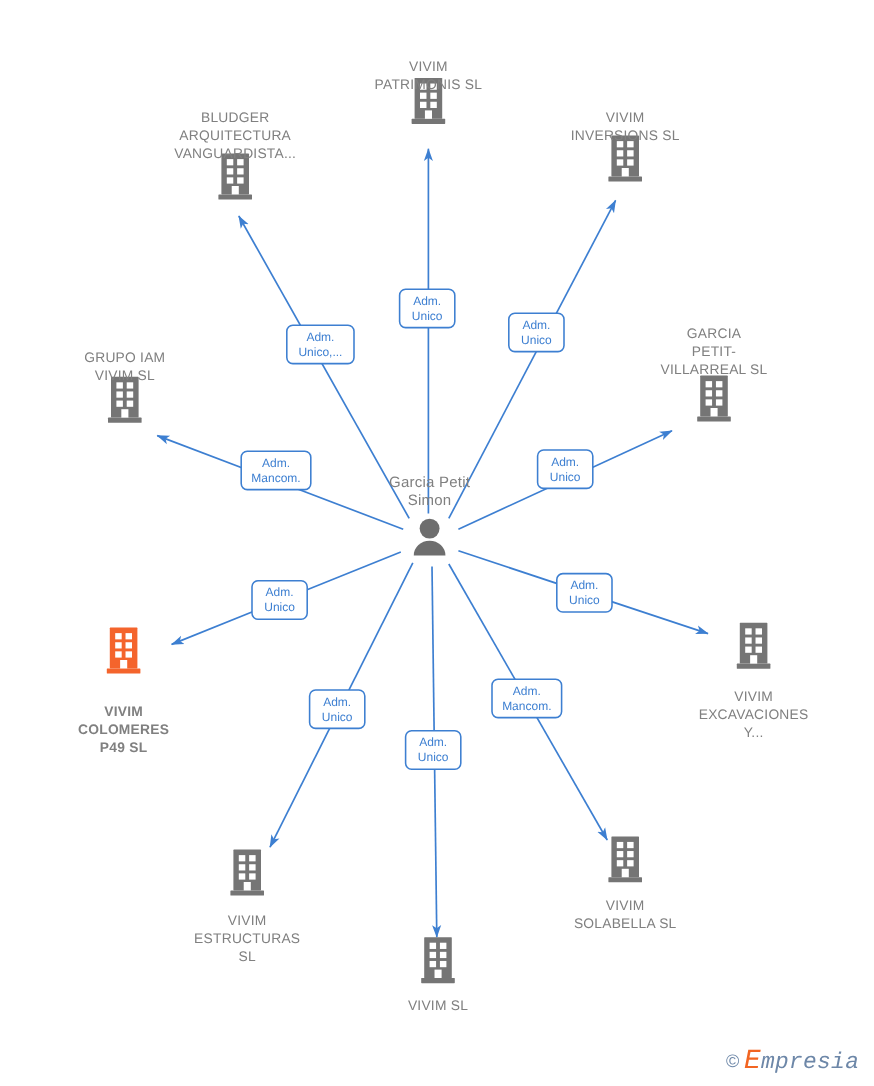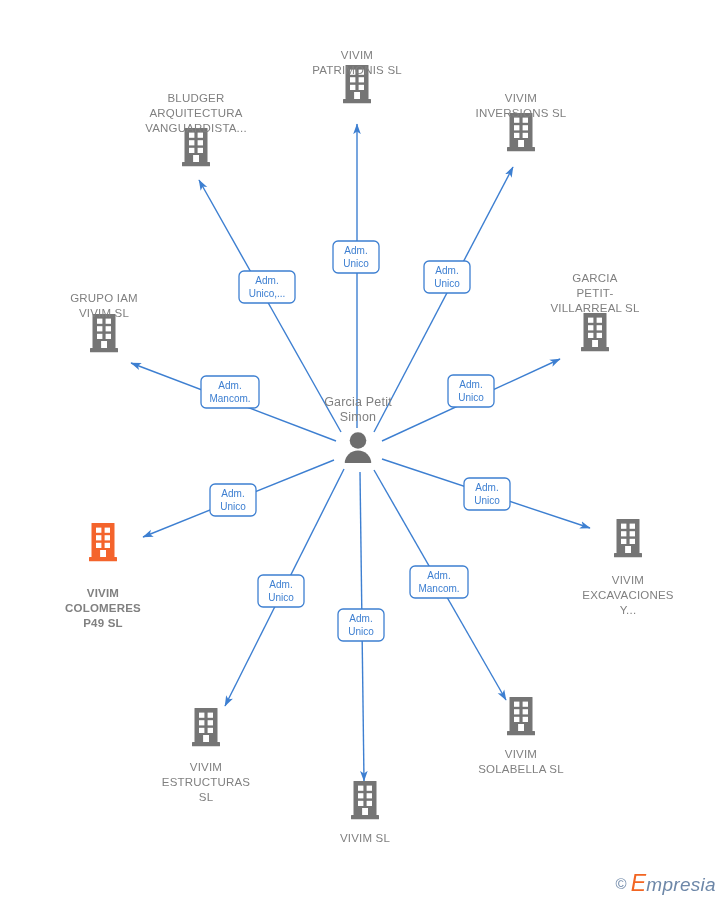--- a/index.html
+++ b/index.html
@@ -65,21 +65,21 @@
     align-items: center;
     gap: 4px;
     user-select: none;
   }
   .watermark .wm-c {
     color: #6d87a8;
     font-size: 15px;
     font-family: "Liberation Sans", sans-serif;
   }
   .watermark .wm-text {
-    font-family: Liberation Sans, sans-serif;
+    font-family: Liberation Mono, monospace;
     font-style: italic;
     font-size: 19px;
     color: #6d87a8;
     letter-spacing: 0.3px;
   }
   .watermark .wm-text .wm-e {
     color: #f26522;
     font-size: 23px;
   }
 </style>

